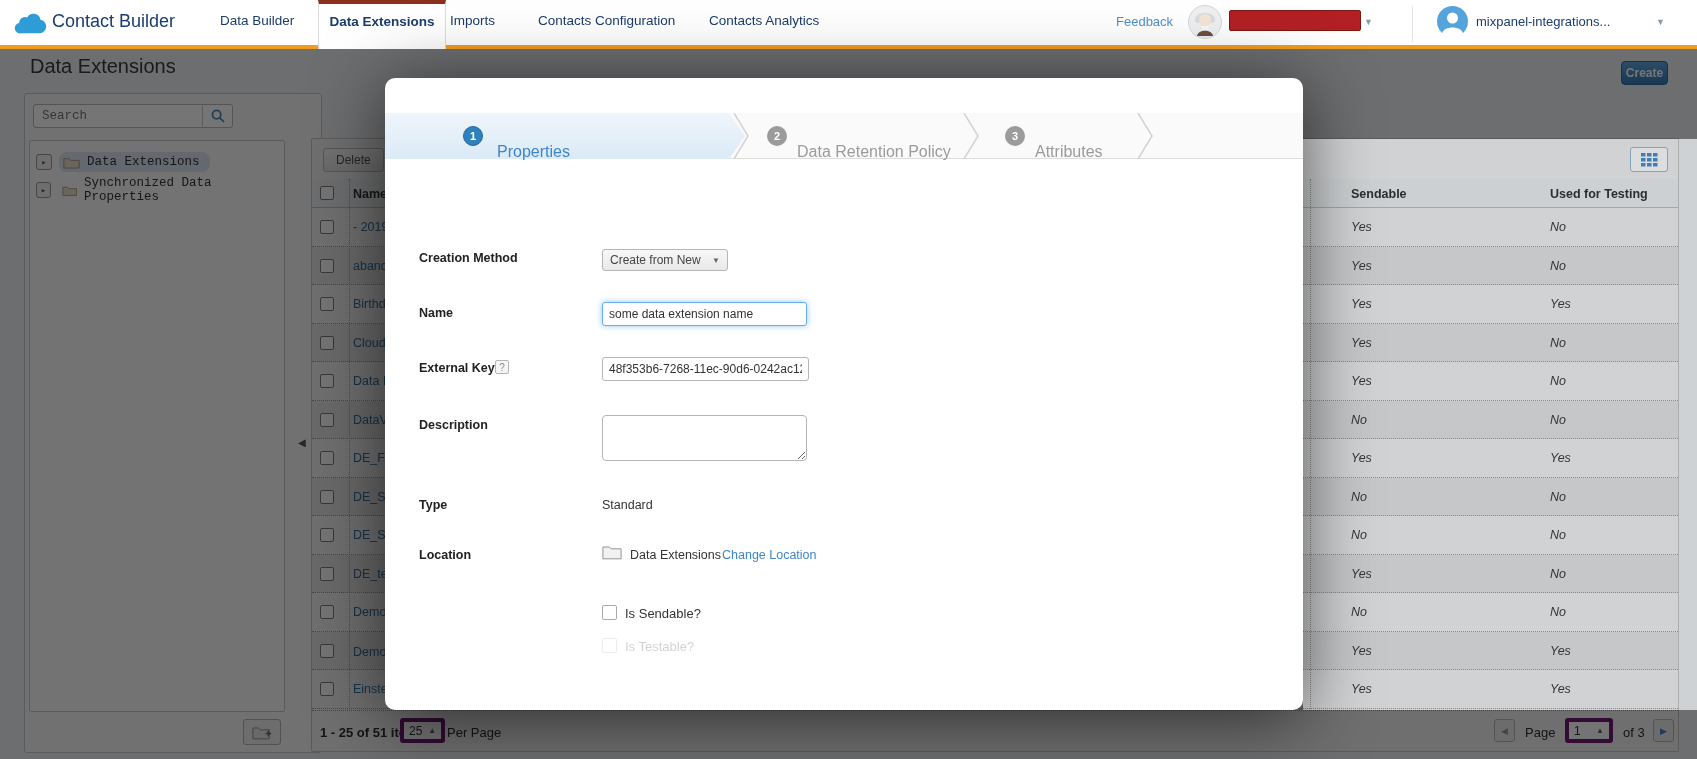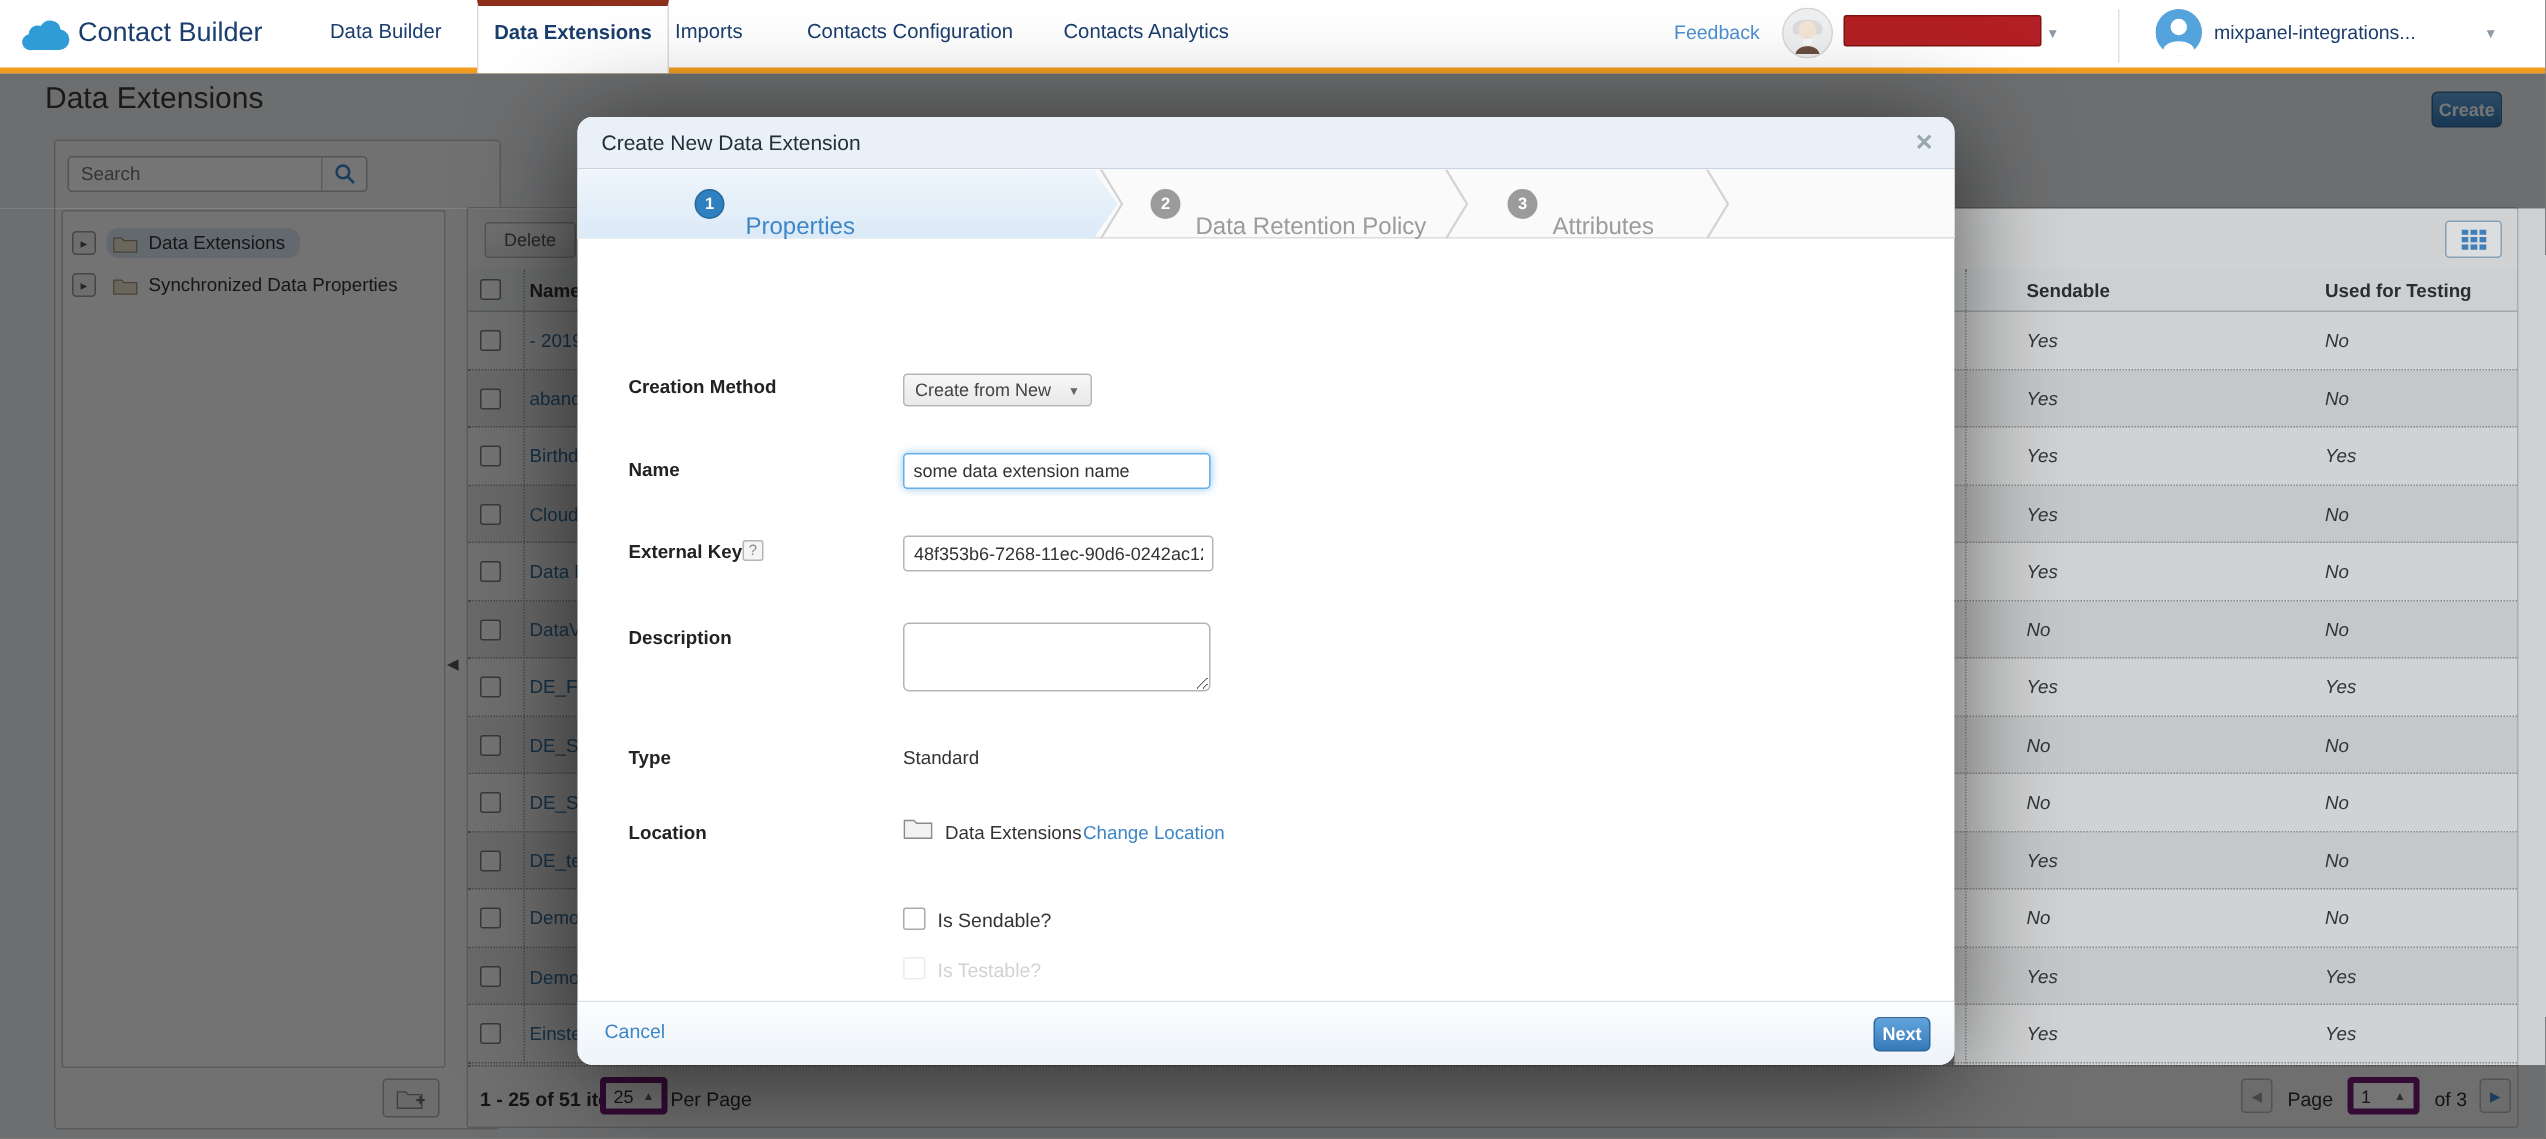--- a/index.html
+++ b/index.html
@@ -23,22 +23,22 @@
   .nav-divider{position:absolute;left:1412px;top:6px;width:1px;height:36px;background:#e3e3e3;}
   .username{position:absolute;left:1476px;top:14px;font-size:13px;color:#1A3D6D;}
 
   
   #page-title{position:absolute;left:30px;top:55px;font-size:20px;color:#3a3a3a;}
   .btn-blue{background:linear-gradient(180deg,#61A4DD,#3579B8);border:1px solid #2E699E;border-radius:4px;
             color:#fff;font-weight:700;font-size:12px;text-align:center;cursor:pointer;}
   #create-btn{position:absolute;left:1621px;top:61px;width:47px;height:24px;line-height:22px;}
 
   
-  #left-panel{position:absolute;left:36px;top:93px;width:298px;height:660px;background:#f6f6f6;
-              border:1px solid #c6c6c6;border-radius:3px;}
+  #left-panel{position:absolute;left:24px;top:93px;width:298px;height:660px;background:#f6f6f6;
+              border:1px solid #c6c6c6;border-radius:3px;font-family:Liberation Mono, monospace;}
   #search-box{position:absolute;left:8px;top:10px;width:200px;height:24px;background:#fff;
               border:1px solid #b9b9b9;border-radius:3px;}
   #search-box input{position:absolute;left:6px;top:1px;width:158px;height:20px;border:none;outline:none;
               font-size:12.5px;font-family:inherit;color:#444;background:transparent;}
   #search-btn{position:absolute;right:0;top:0;width:30px;height:22px;border-left:1px solid #c9c9c9;
               display:flex;align-items:center;justify-content:center;cursor:pointer;}
   #tree-box{position:absolute;left:4px;top:46px;width:256px;height:572px;background:#fbfbfb;
             border:1px solid #c6c6c6;border-radius:2px;}
   .tree-item{position:absolute;left:6px;height:24px;display:flex;align-items:center;cursor:pointer;}
   .expander{width:16px;height:16px;border:1px solid #999;border-radius:3px;background:#efefef;
@@ -350,24 +350,20 @@
       </div>
     </div>
   </div>
 
   <div id="dim-top" class="dim"></div>
   <div id="dim-left" class="dim"></div>
   <div id="dim-bottom" class="dim"></div>
   <div id="dim-right"></div>
 
   <div id="modal">
-    <div id="modal-header">
-      <div id="modal-title">Create New Data Extension</div>
-      <div id="modal-close">✕</div>
-    </div>
 
     <div id="steps">
       <div id="step1-bg"></div>
       <div>
         <div class="step-circle step-on" style="left:78px">1</div>
         <div class="step-label lbl-on" style="left:112px">Properties</div>
       </div>
       <svg class="chev" style="left:348px" width="17" height="46">
         <polyline points="1,0 15,23 1,46" fill="none" stroke="#D3D3D3" stroke-width="1.5"></polyline>
       </svg>
@@ -414,19 +410,15 @@
     <div class="f-value link" style="left:337px;top:470px">Change Location</div>
 
     <div class="modal-cb" style="top:527px"></div>
     <div class="f-value" style="left:240px;top:528px;font-size:13px">Is Sendable?</div>
 
     <div id="testable-row">
       <div class="modal-cb" style="top:560px"></div>
       <div class="f-value" style="left:240px;top:561px;font-size:13px">Is Testable?</div>
     </div>
 
-    <div id="modal-footer">
-      <div id="cancel-link">Cancel</div>
-      <div id="next-btn" class="btn-blue">Next</div>
-    </div>
   </div>
 
 </div>
 
 </body></html>

